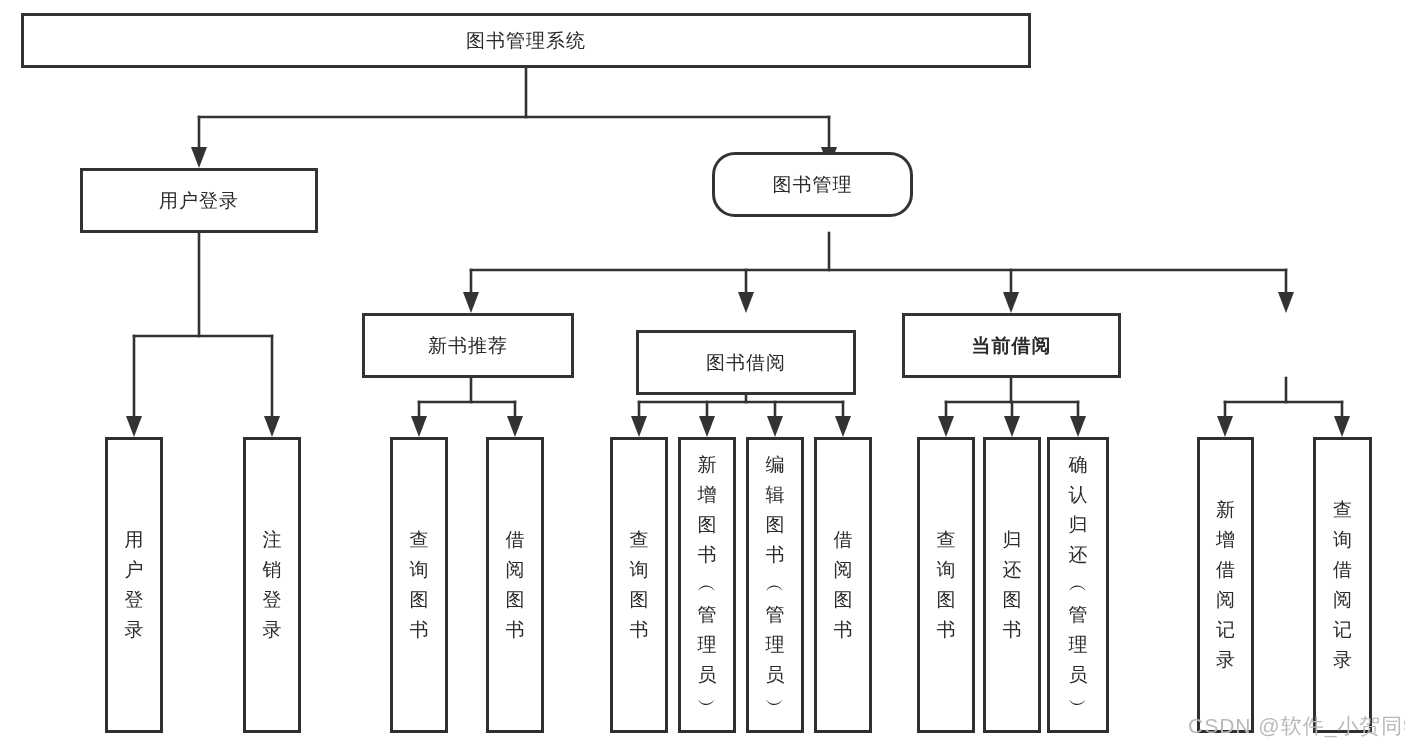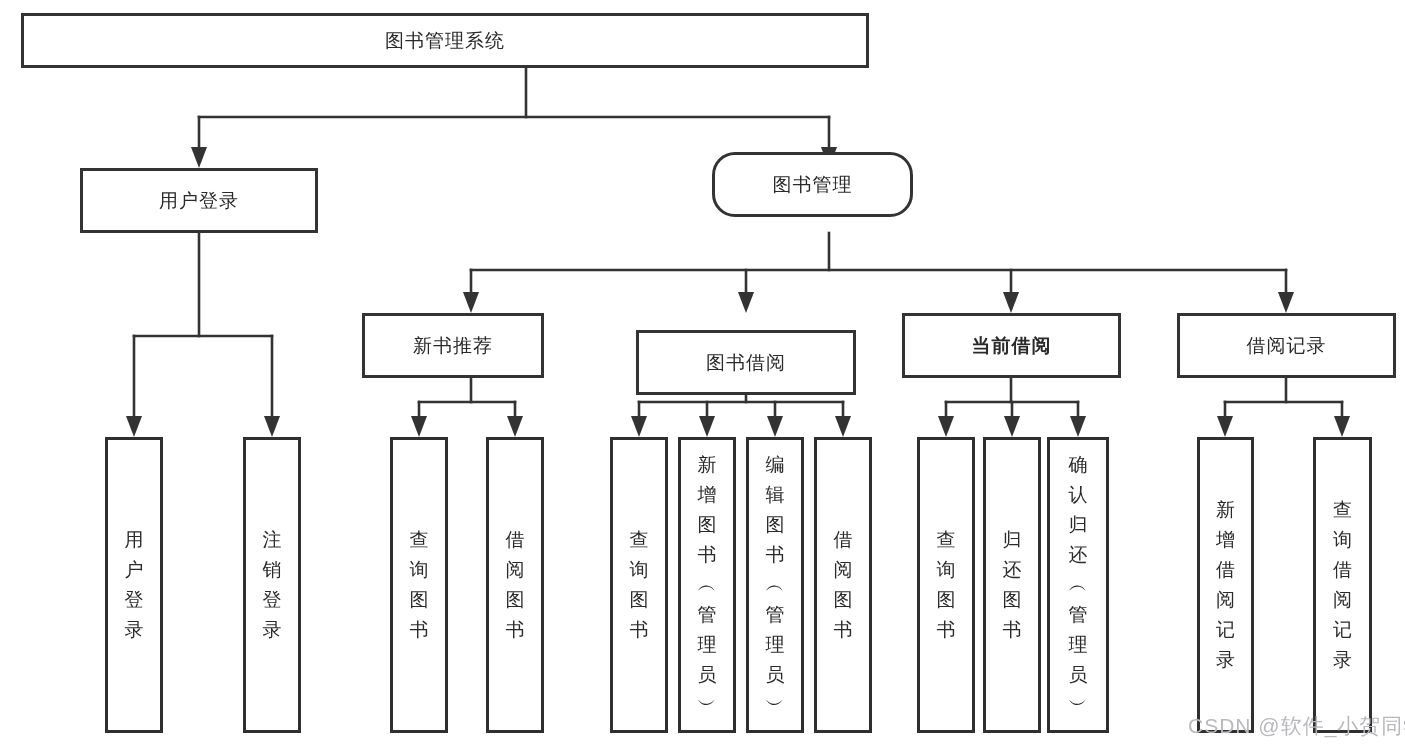--- a/index.html
+++ b/index.html
@@ -118,33 +118,32 @@
       <line x1="1012" y1="402" x2="1012" y2="431" stroke="#333333" stroke-width="2.6" stroke-linecap="square"></line>
       <polygon points="1004,416 1020,416 1012,437" fill="#333333"></polygon>
       <line x1="1078" y1="402" x2="1078" y2="431" stroke="#333333" stroke-width="2.6" stroke-linecap="square"></line>
       <polygon points="1070,416 1086,416 1078,437" fill="#333333"></polygon>
       <line x1="1225" y1="402" x2="1225" y2="431" stroke="#333333" stroke-width="2.6" stroke-linecap="square"></line>
       <polygon points="1217,416 1233,416 1225,437" fill="#333333"></polygon>
       <line x1="1342" y1="402" x2="1342" y2="431" stroke="#333333" stroke-width="2.6" stroke-linecap="square"></line>
       <polygon points="1334,416 1350,416 1342,437" fill="#333333"></polygon>
     </svg>
 
-  <div class="node" style="left:21px; top:13px; width:848px; height:55px;">图书管理系统</div>
+  <div class="node" style="left:21px; top:13px; width:1010px; height:55px;">图书管理系统</div>
 
   <div class="node lvl" style="left:80px; top:168px; width:238px; height:65px;">用户登录</div>
 
   <div class="node lvl" style="left:712px; top:152px; width:201px; height:65px;border-radius:23px;">图书管理</div>
 
-  <div class="node lvl" style="left:362px; top:313px; width:182px; height:65px;">新书推荐</div>
+  <div class="node lvl" style="left:362px; top:313px; width:212px; height:65px;">新书推荐</div>
 
   <div class="node lvl" style="left:636px; top:330px; width:220px; height:65px;">图书借阅</div>
 
   <div class="node lvl" style="left:902px; top:313px; width:219px; height:65px;font-weight:bold;">当前借阅</div>
 
-  <div class="node lvl" style="left:1177px; top:313px; width:219px; height:65px;">借阅记录</div>
 
   <div class="leaf vtext" style="left:105px; width:58px;">
       <div class="vchar">用</div>
       <div class="vchar">户</div>
       <div class="vchar">登</div>
       <div class="vchar">录</div>
     </div>
 
   <div class="leaf vtext" style="left:243px; width:58px;">
       <div class="vchar">注</div>

